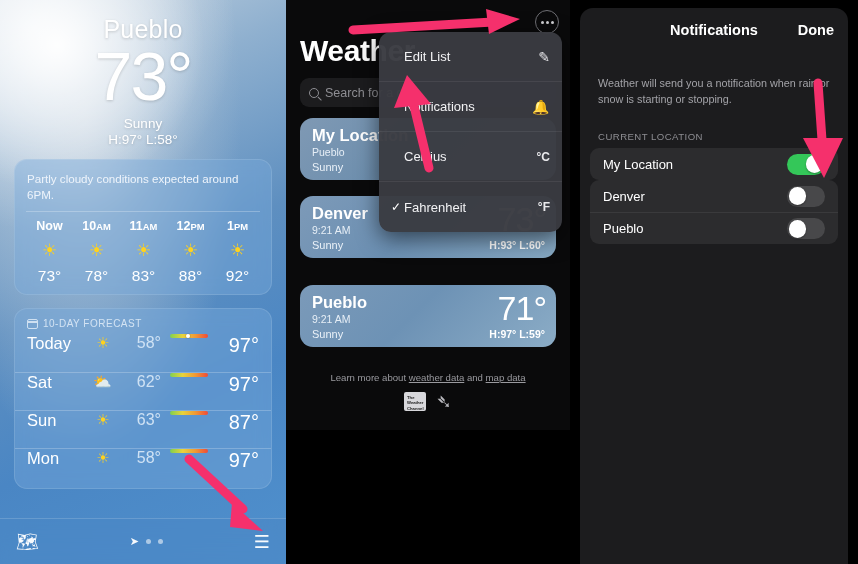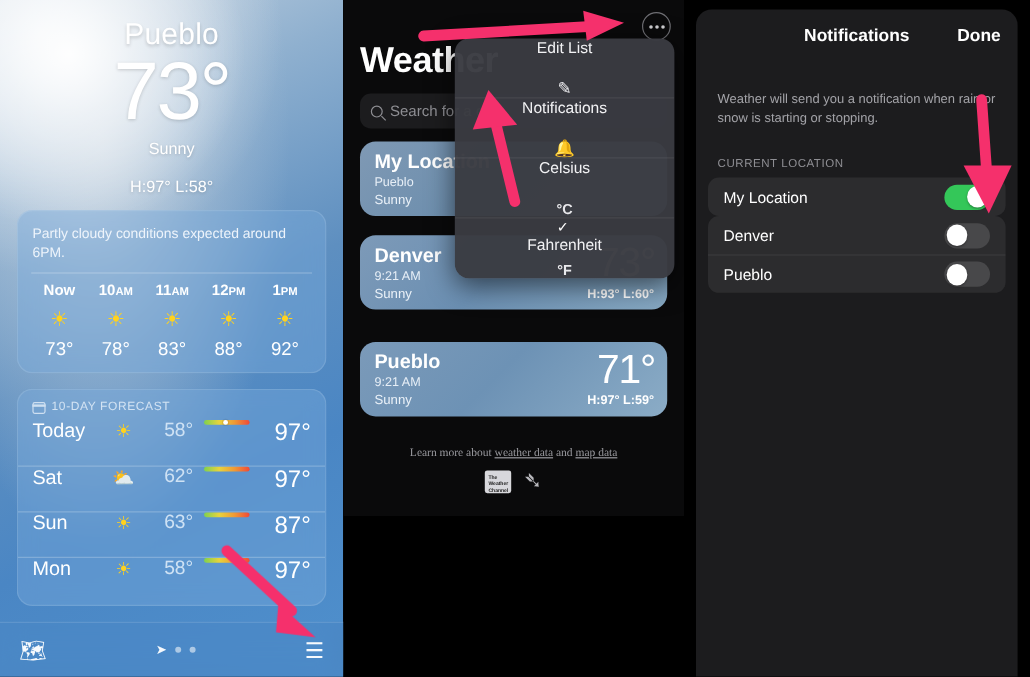--- a/index.html
+++ b/index.html
@@ -18,21 +18,21 @@
               radial-gradient(circle at 12% 5%, rgba(255,255,255,0.75) 0%, rgba(255,255,255,0.0) 34%),
               radial-gradient(ellipse at 30% 20%, #b9cada 0%, rgba(185,202,218,0) 55%),
               linear-gradient(155deg, #c3d2e0 0%, #8fb0cf 22%, #5e8fc0 48%, #4a86c4 70%, #4f90cd 100%);
   }
   .p1-top { position: relative; padding-top: 14px; text-align: center; color: #fff;
             text-shadow: 0 1px 3px rgba(0,0,0,0.18); }
   .city { font-size: 25px; font-weight: 300; letter-spacing: .2px; line-height: 1.25; }
   .bigtemp { font-size: 68px; font-weight: 200; line-height: .98; letter-spacing: -2px;
              margin-top: -2px; }
   .cond { font-size: 13.5px; font-weight: 400; margin-top: 6px; }
-  .hilo { font-size: 13.5px; font-weight: 500; margin-top: 17px; }
+  .hilo { font-size: 13.5px; font-weight: 500; margin-top: 1px; }
 
   .card { margin: 0 14px; border-radius: 13px;
           background: rgba(120,170,220,0.42);
           border: 1px solid rgba(255,255,255,0.12);
           backdrop-filter: blur(8px); color:#fff; overflow:hidden; }
   .hourly-card { margin-top: 12px; }
   .hourly-sum { font-size: 11.6px; line-height: 1.35; padding: 11px 12px 9px 12px;
                 color:#eef4fb; }
   .hsep { height:1px; background: rgba(255,255,255,0.25); margin: 0 11px; }
   .hours { display:flex; padding: 7px 0 9px 11px; }
@@ -95,32 +95,32 @@
   .wcard.c2 { top: 196px; background: linear-gradient(135deg,#7d9ab8 0%,#6b8fb2 45%,#86a8c2 100%); }
   .wcard.c3 { top: 285px; background: linear-gradient(135deg,#7b9ab9 0%,#6d92b5 45%,#8bacc6 100%); }
   .wc-name { font-size: 16.5px; font-weight: 700; line-height: 1.15; }
   .wc-sub  { font-size: 10.5px; font-weight: 400; color:#e6eef6; margin-top:1px; }
   .wc-cond { position:absolute; left:12px; bottom: 7px; font-size: 11px; color:#eaf1f8; }
   .wc-temp { position:absolute; right: 10px; top: 4px; font-size: 34px; font-weight: 200;
              letter-spacing:-1px; }
   .wc-hilo { position:absolute; right: 11px; bottom: 7px; font-size: 10.5px; font-weight:600; }
 
   .p2-foot { position:absolute; left:0; right:0; top: 372px; text-align:center; }
-  .p2-learn { font-size: 9.6px; color:#9a9a9f;font-family:Liberation Serif, serif; }
+  .p2-learn { font-size: 9.6px; color:#9a9a9f; }
   .p2-learn u { text-decoration: underline; }
   .p2-logos { margin-top: 9px; display:flex; justify-content:center; align-items:center; gap: 10px; }
   .twc { width: 22px; height: 19px; background:#d8d8dc; border-radius:2px;
          font-size:4.2px; color:#1a1a1a; line-height:1.25; text-align:left;
          padding: 3px 2px 0 3px; font-weight:700; }
   .maps-ic { font-size: 19px; color:#b9b9be; line-height:1; }
 
   .menu { position:absolute; right: 8px; top: 32px; width: 183px; border-radius: 12px;
           background: rgba(58,59,65,0.97); overflow:hidden; box-shadow: 0 6px 22px rgba(0,0,0,.55); }
   .mi { display:flex; align-items:center; height: 50px; padding: 0 12px; color:#f2f2f4;
-        font-size: 13px; border-bottom: 1px solid rgba(255,255,255,0.07); position:relative;flex-direction:column; }
+        font-size: 13px; border-bottom: 1px solid rgba(255,255,255,0.07); position:relative; }
   .mi:last-child { border-bottom: none; }
   .mi .chk { width: 13px; font-size: 12px; color:#fff; }
   .mi .lbl { flex: 1; }
   .mi .tr  { font-size: 12px; font-weight: 700; color:#e9e9ec; }
   .mi .tr.thin { font-weight: 400; font-size: 14px; }
 
   
   .panel3 { position:relative; width: 288px; height:564px; background:#000; }
   .sheet { position:absolute; left: 10px; right: 10px; top: 8px; bottom: 0;
            border-radius: 13px 13px 0 0; background:#1c1c1e; }

